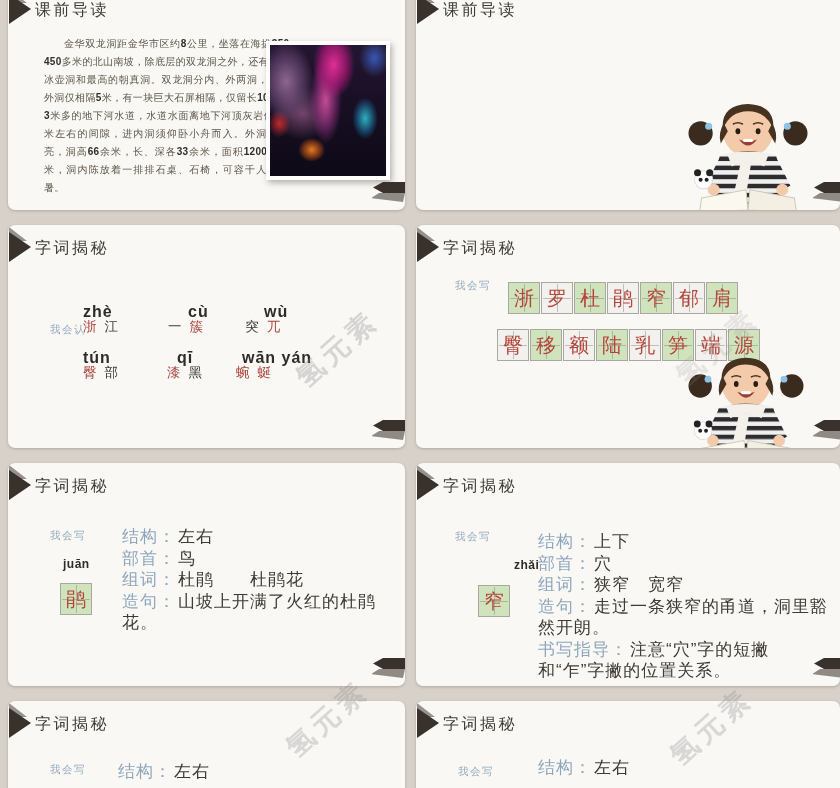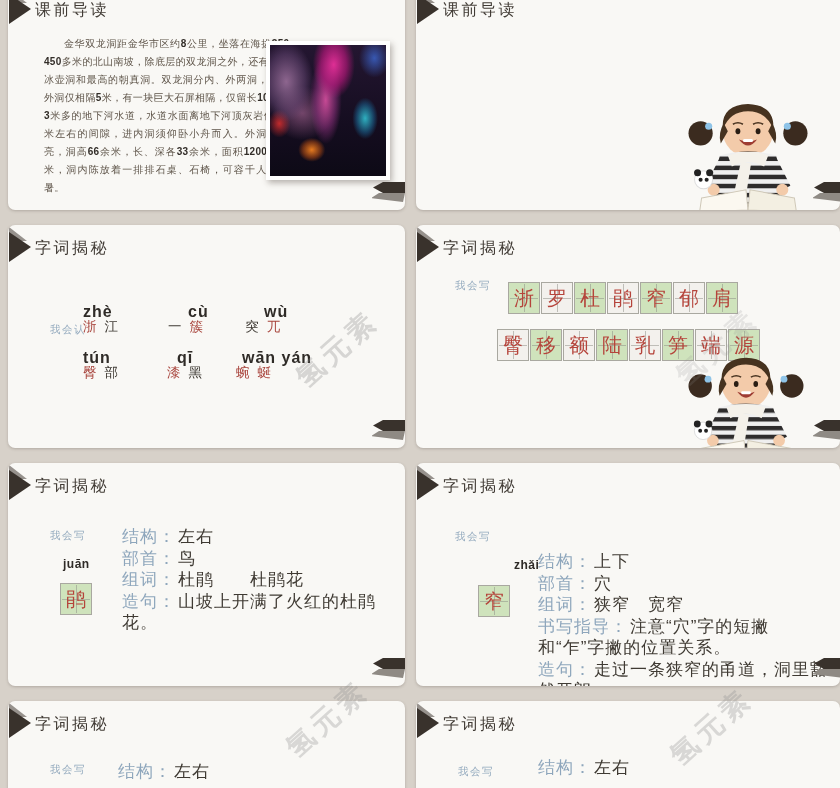--- a/index.html
+++ b/index.html
@@ -269,26 +269,26 @@
         <use href="#mk"></use>
       </svg>
     <div class="stitle">字词揭秘</div>
     <div class="seclabel" style="left:39px;top:67px;">我会写</div>
     <div class="bigpy" style="left:66px;top:95px;margin-left:32px;">zhǎi</div>
     <div class="bigbox" style="left:62px;top:122px;">
       <div class="hzbox g">
           <span class="bchar">窄</span>
         </div>
     </div>
-    <div class="fields" style="left:122px;top:68px;width:296px;margin-top:20px;">
+    <div class="fields" style="left:122px;top:68px;width:296px;">
         <div class="field"><span class="flabel">结构：</span><span class="fval">上下</span></div>
         <div class="field"><span class="flabel">部首：</span><span class="fval">穴</span></div>
         <div class="field"><span class="flabel">组词：</span><span class="fval">狭窄　宽窄</span></div>
+        <div class="field"><span class="flabel">造句：</span><span class="fval">走过一条狭窄的甬道，洞里豁然开朗。</span></div>
         <div class="field"><span class="flabel">书写指导：</span><span class="fval">注意“穴”字的短撇和“乍”字撇的位置关系。</span></div>
-        <div class="field"><span class="flabel">造句：</span><span class="fval">走过一条狭窄的甬道，洞里豁然开朗。</span></div>
       </div>
     <svg class="corner" width="36" height="21">
         <use href="#ca"></use>
       </svg>
   </div>
 
   <div class="slide slide-l" style="left:8px;top:701px;width:397px;">
     <svg class="marker" width="24" height="36">
         <use href="#mk"></use>
       </svg>

